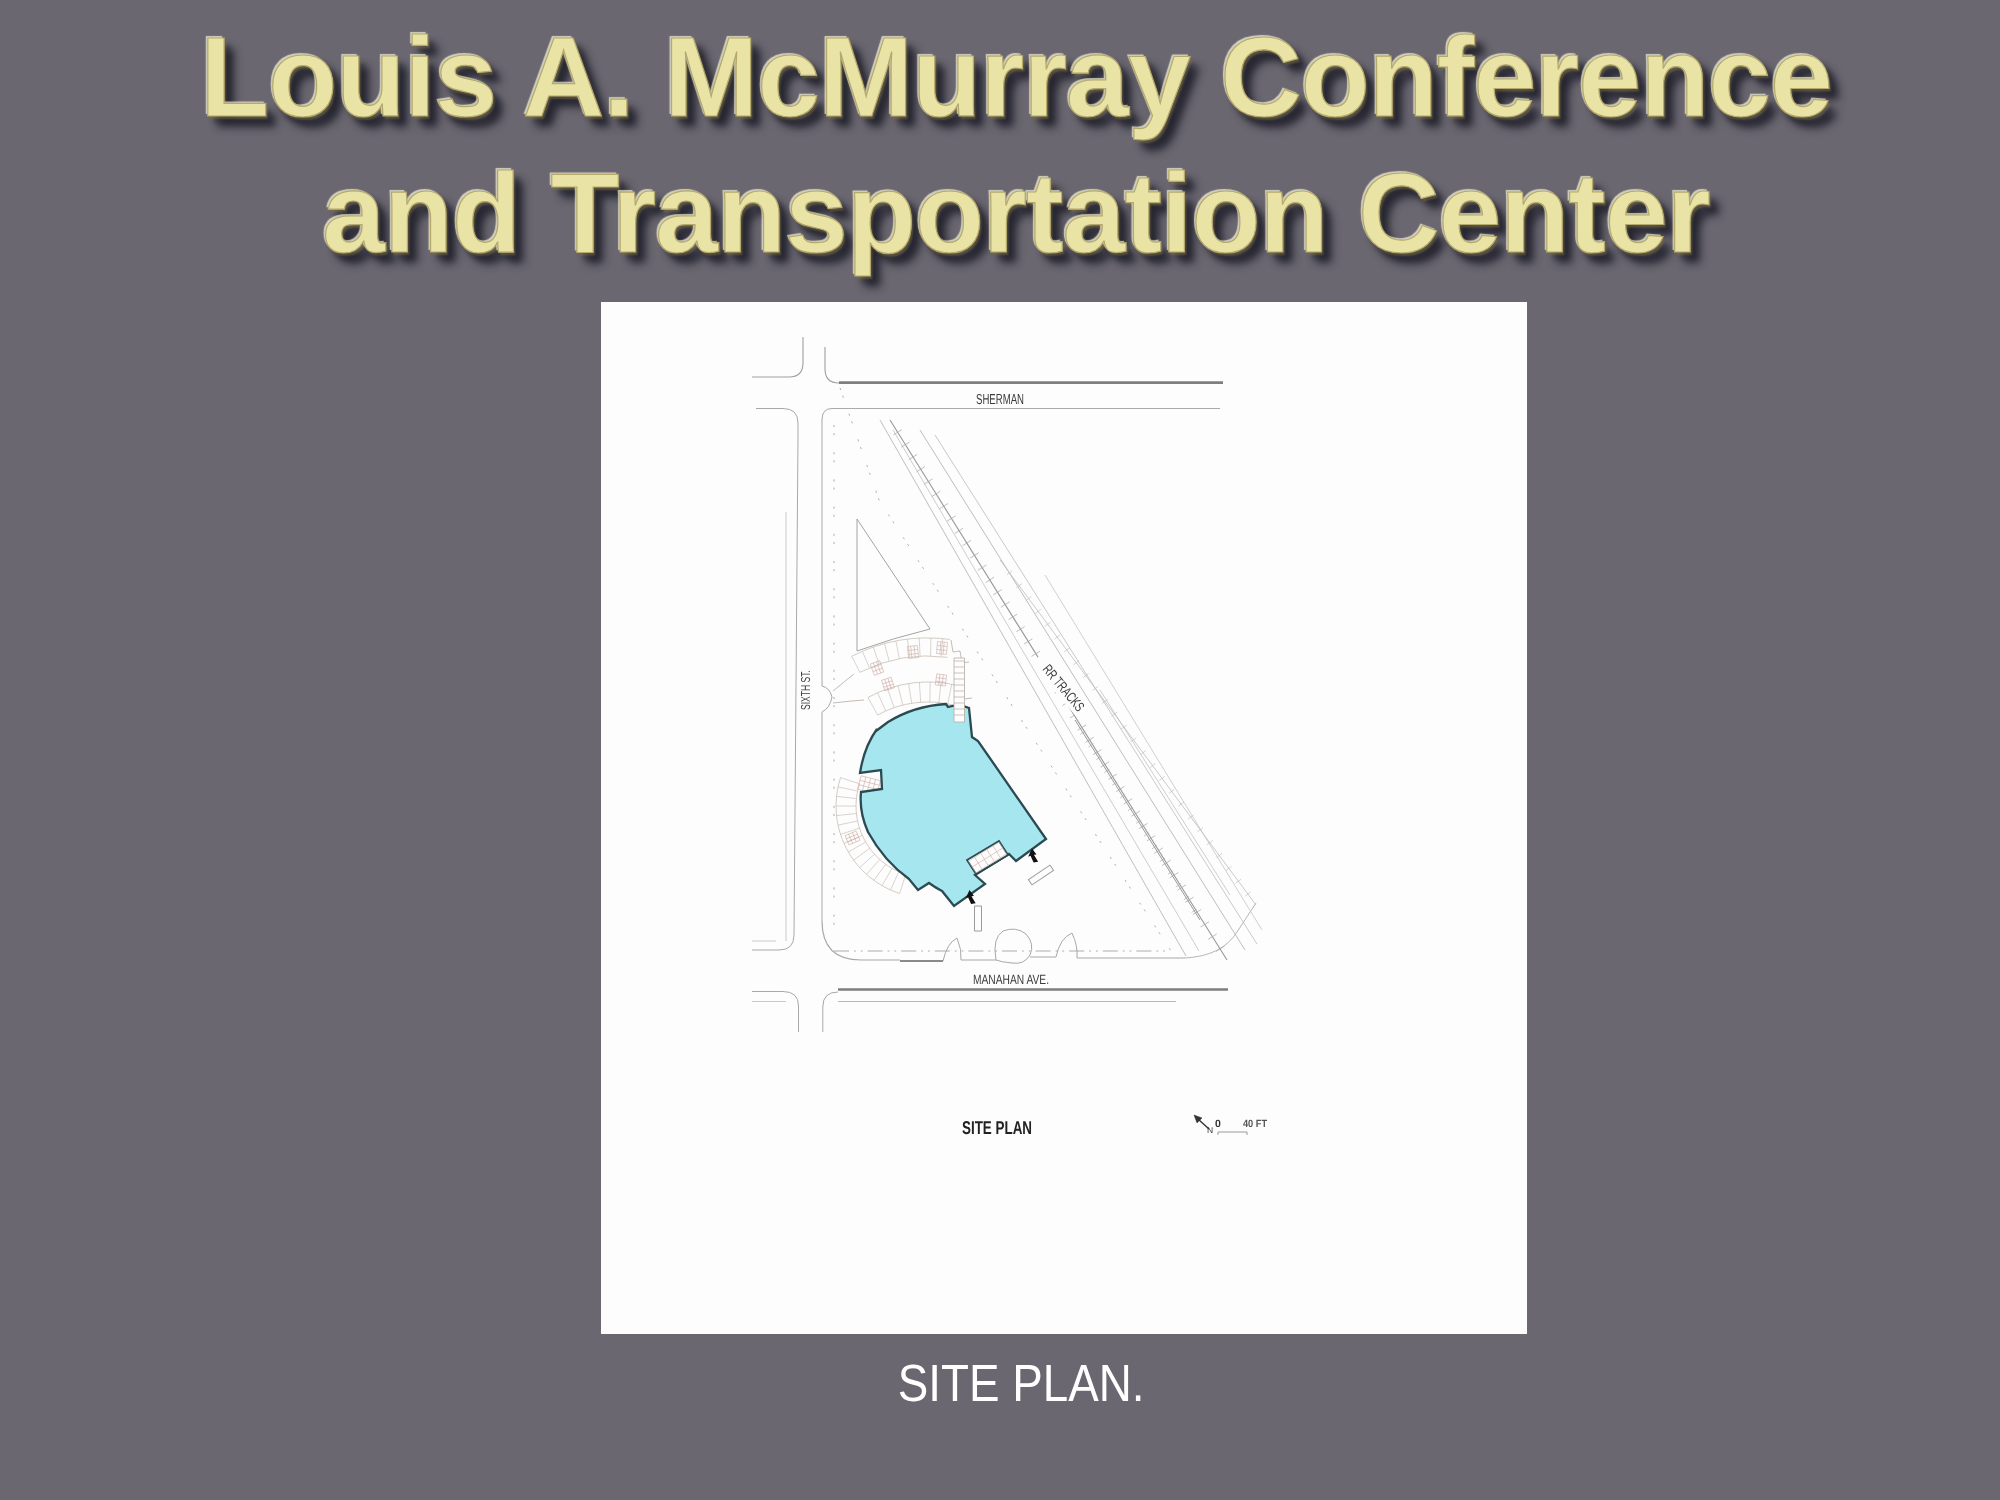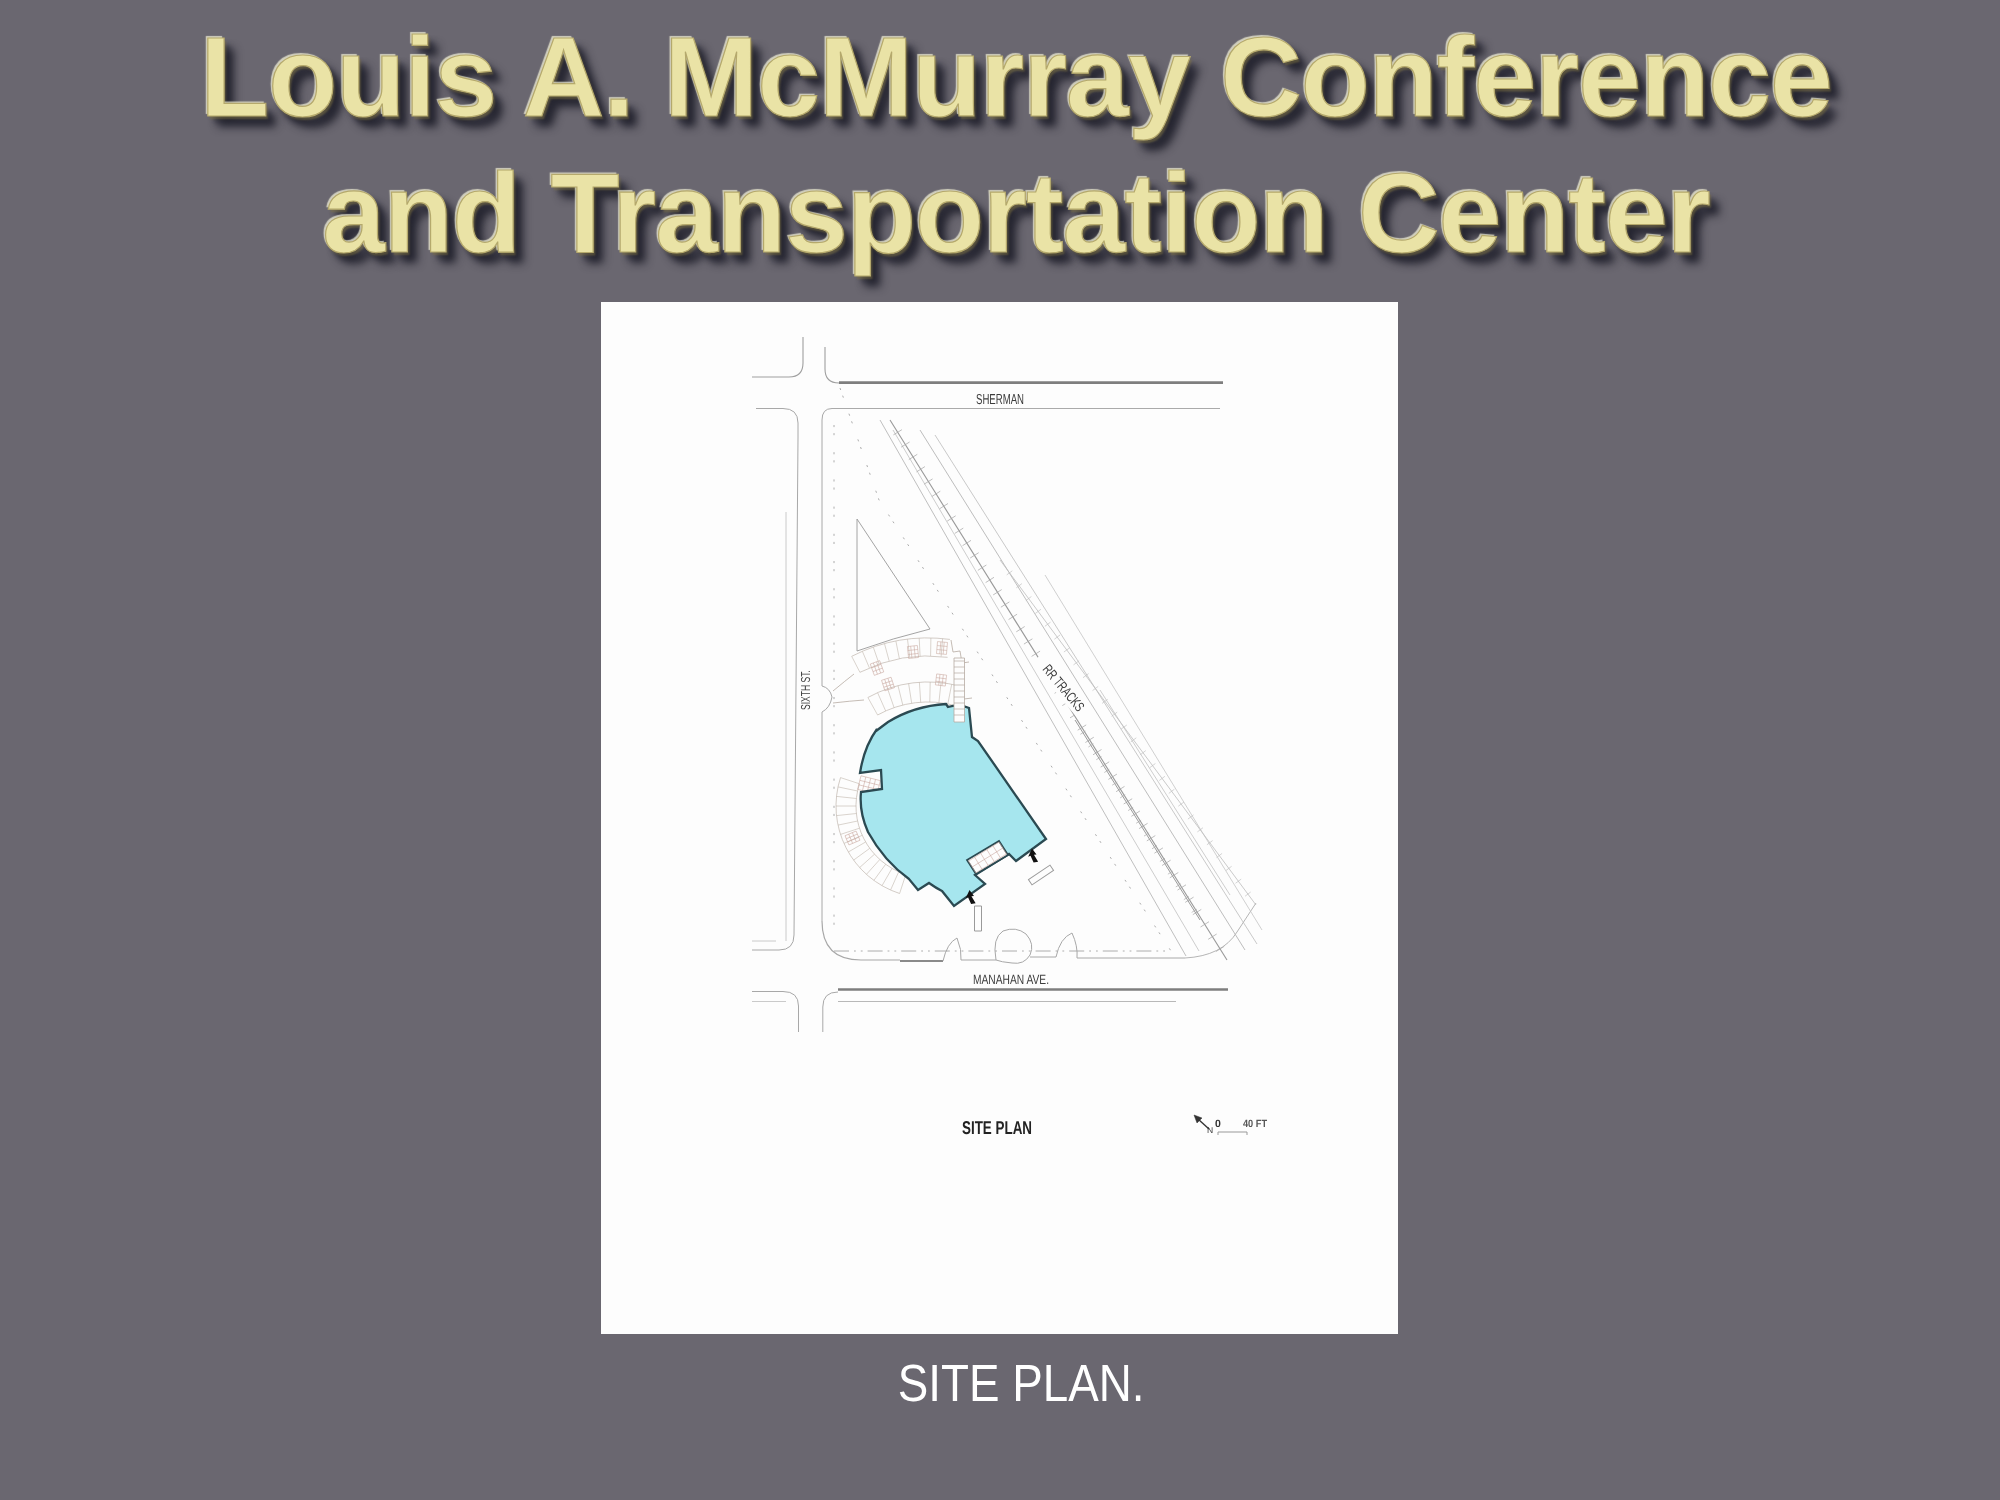--- a/index.html
+++ b/index.html
@@ -1,19 +1,19 @@
 <!DOCTYPE html>
 <html><head><meta charset="utf-8"><style>
 html,body{margin:0;padding:0;-webkit-font-smoothing:antialiased;}
 text{text-rendering:geometricPrecision;-webkit-font-smoothing:antialiased;}
 body{width:2000px;height:1500px;background:#6a6770;position:relative;overflow:hidden;font-family:"Liberation Sans",sans-serif;}
 .title{position:absolute;left:16px;top:0;width:2000px;text-align:center;font-weight:bold;font-size:113px;line-height:136px;letter-spacing:-1px;padding-top:9px;}
 .t-sh{color:rgba(0,0,0,0);text-shadow:10px 11px 9px rgba(34,34,46,0.9),6px 7px 5px rgba(44,44,58,0.55);}
 .t-fg{color:#eae3a6;-webkit-text-stroke:1.2px #b5a96c;text-shadow:-2px -2px 1px rgba(255,253,224,0.7),2px 3px 2px rgba(128,116,64,0.5);}
-.page{position:absolute;left:601px;top:302px;width:797px;height:1032px;background:#fdfdfd;}
+.page{position:absolute;left:601px;top:302px;width:926px;height:1032px;background:#fdfdfd;}
 .caption{position:absolute;left:0;top:1353px;width:1970px;text-align:center;font-size:52px;color:#ffffff;margin-left:36px;}
 .caption span{display:inline-block;transform:scaleX(0.88);transform-origin:center;}
 </style></head>
 <body>
 
 <div class="title t-sh">Louis A. McMurray Conference<br>and Transportation Center</div>
 
 <div class="title t-fg">Louis A. McMurray Conference<br>and Transportation Center</div>
 
 <div class="page">

